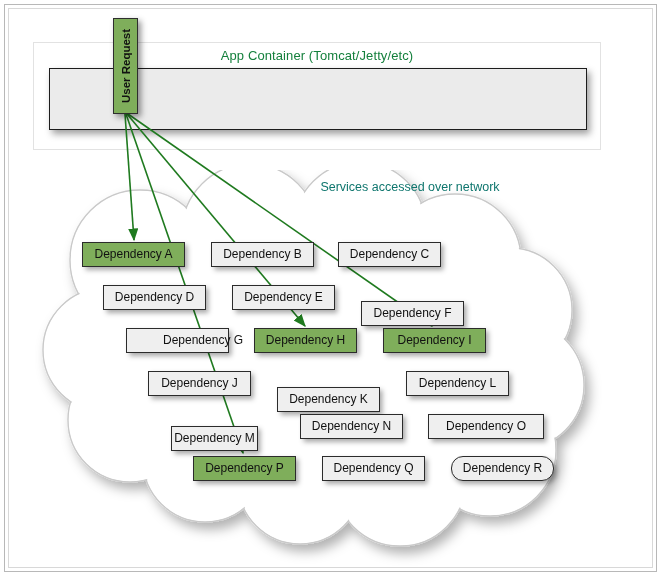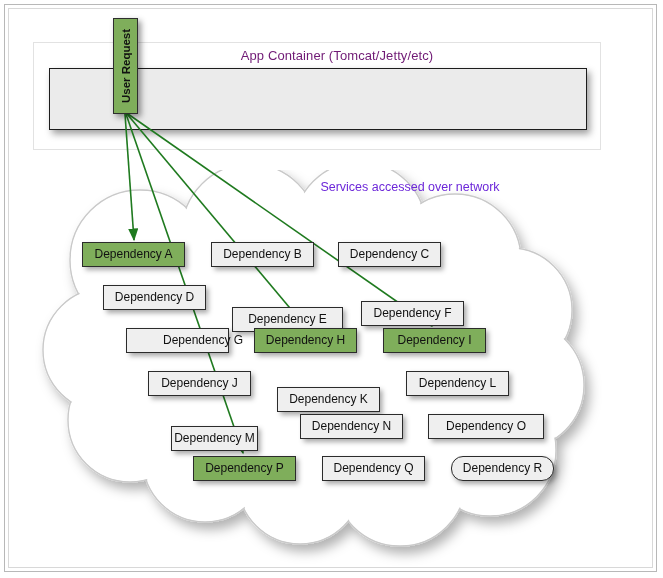--- a/index.html
+++ b/index.html
@@ -43,23 +43,22 @@
     border: 1px solid #e2e2e2;
     background: #ffffff;
     box-sizing: border-box;
   }
   .app-container-title {
     position: absolute;
     left: 33px; top: 48px;
     width: 568px;
     text-align: center;
     font-size: 13px;
-    color: #701a75;
+    color: #15803d;
     letter-spacing: 0.1px;
-    padding-left: 20px;
   }
   .app-container-inner {
     position: absolute;
     left: 49px; top: 68px;
     width: 538px; height: 62px;
     background: #ebebeb;
     border: 1.5px solid #1c1c1c;
     box-sizing: border-box;
     box-shadow: 3px 4px 7px rgba(0,0,0,0.38);
   }
@@ -69,21 +68,21 @@
     position: absolute;
     left: 0; top: 170px;
     width: 663px; height: 400px;
   }
   .cloud-caption {
     position: absolute;
     left: 260px; top: 180px;
     width: 300px;
     text-align: center;
     font-size: 12.5px;
-    color: #6d28d9;
+    color: #0f766e;
   }
 
   
   #arrow-svg {
     position: absolute;
     left: 0; top: 0;
     width: 663px; height: 578px;
     pointer-events: none;
   }
 
@@ -189,21 +188,21 @@
         <line x1="127" y1="114" x2="305" y2="326" stroke="#1f7a1f" stroke-width="1.6" marker-end="url(#arrowhead)"></line>
         <line x1="128" y1="114" x2="432" y2="326" stroke="#1f7a1f" stroke-width="1.6" marker-end="url(#arrowhead)"></line>
       </g>
   </svg>
 
   <div id="dep-layer">
       <div class="dep hl" style="left: 82px; top: 242px; width: 103px;">Dependency A</div>
       <div class="dep" style="left: 211px; top: 242px; width: 103px;">Dependency B</div>
       <div class="dep" style="left: 338px; top: 242px; width: 103px;">Dependency C</div>
       <div class="dep" style="left: 103px; top: 285px; width: 103px;">Dependency D</div>
-      <div class="dep" style="left: 232px; top: 285px; width: 111px; margin-top: 22px;">Dependency E</div>
+      <div class="dep" style="left: 232px; top: 285px; width: 103px;">Dependency E</div>
       <div class="dep" style="left: 361px; top: 301px; width: 103px;">Dependency F</div>
       <div class="dep" style="left: 126px; top: 328px; width: 103px; padding-left: 36px;">Dependency G</div>
       <div class="dep hl" style="left: 254px; top: 328px; width: 103px;">Dependency H</div>
       <div class="dep hl" style="left: 383px; top: 328px; width: 103px;">Dependency I</div>
       <div class="dep" style="left: 148px; top: 371px; width: 103px;">Dependency J</div>
       <div class="dep" style="left: 277px; top: 371px; width: 103px; margin-top: 16px;">Dependency K</div>
       <div class="dep" style="left: 406px; top: 371px; width: 103px;">Dependency L</div>
       <div class="dep" style="left: 171px; top: 426px; width: 87px;">Dependency M</div>
       <div class="dep" style="left: 300px; top: 414px; width: 103px;">Dependency N</div>
       <div class="dep" style="left: 428px; top: 414px; width: 116px;">Dependency O</div>

